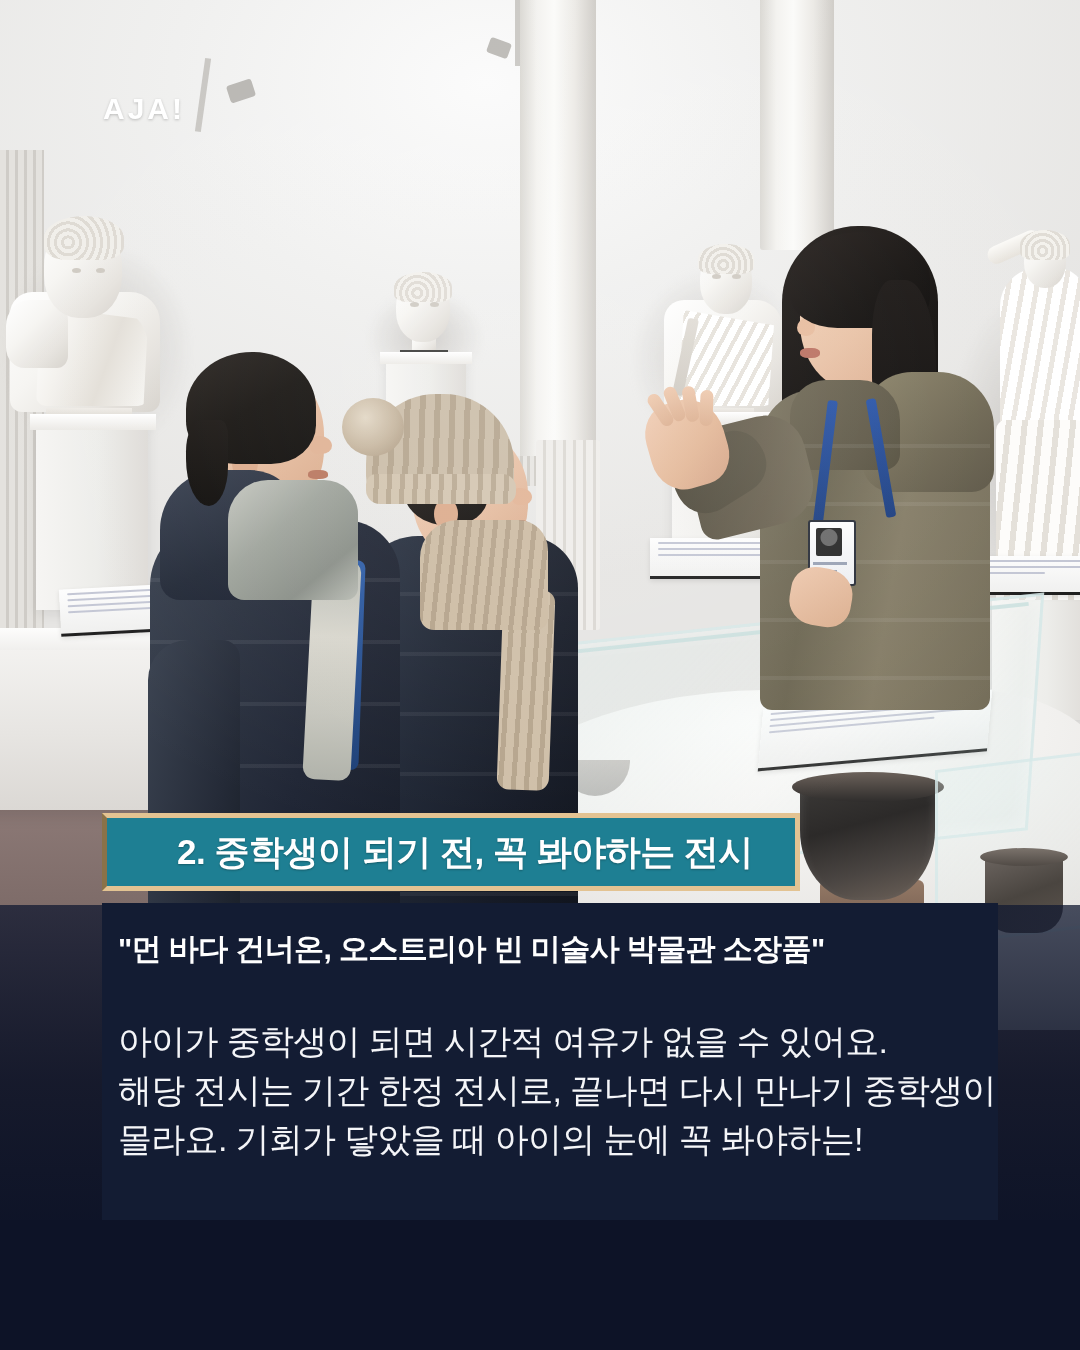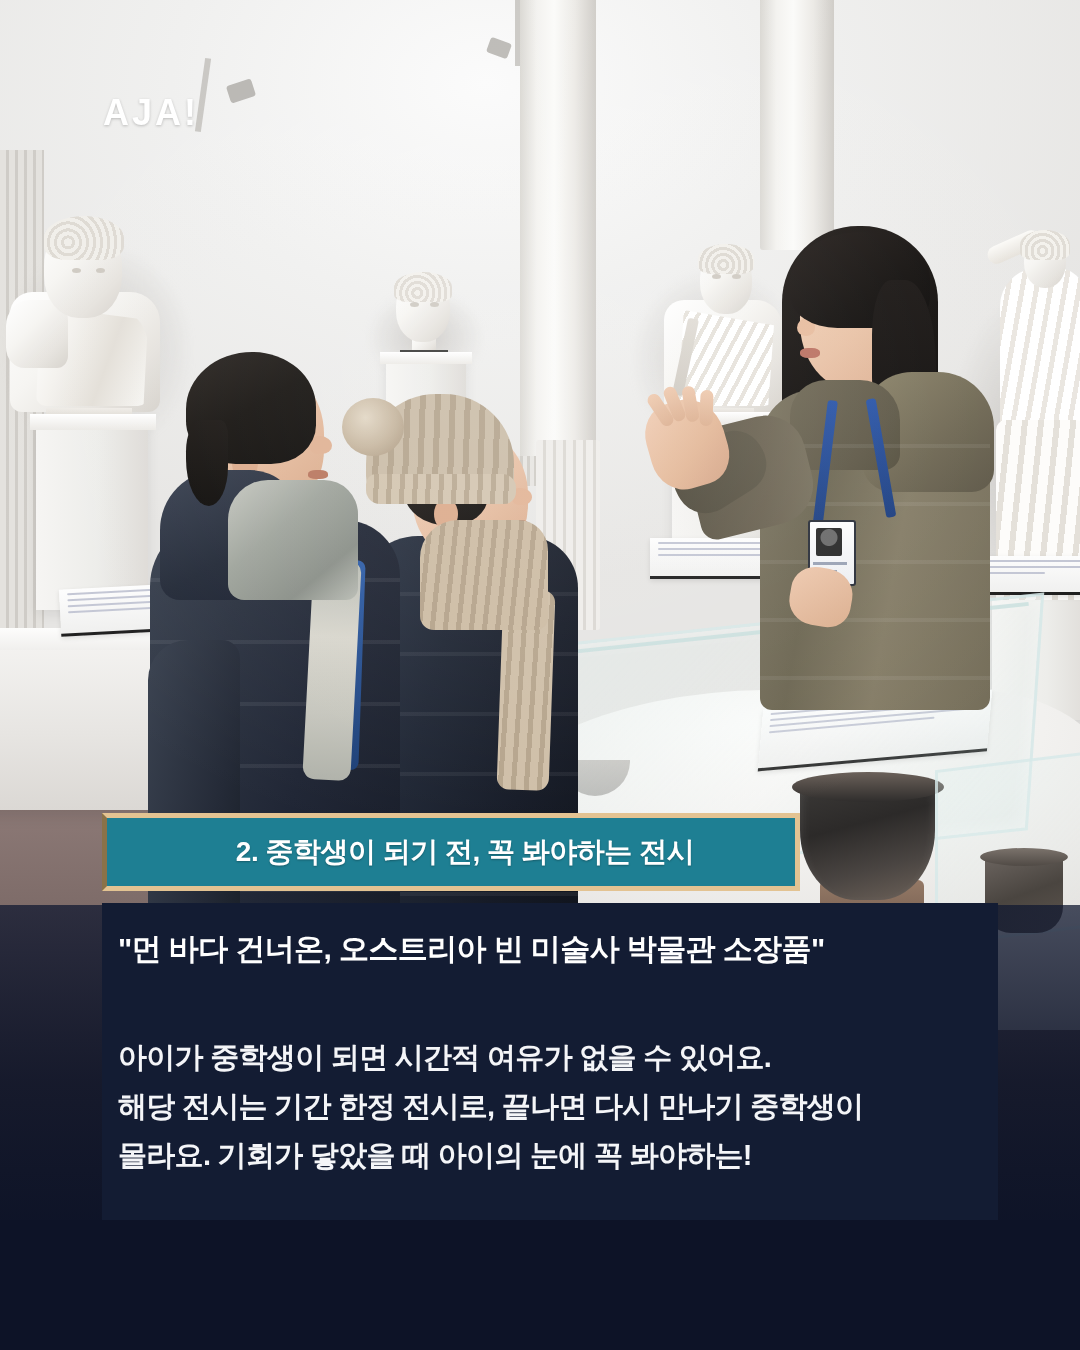--- a/index.html
+++ b/index.html
@@ -386,21 +386,21 @@
     border-top:5px solid #e3c392;
     border-right:5px solid #e3c392;
     border-bottom:5px solid #e3c392;
     border-left:5px solid #8a7248;
     display:flex;
     align-items:center;
     justify-content:center;
   }
   .title-text {
     color:#ffffff;
-    font-size:28px;
+    font-size:35px;
     font-weight:bold;
     letter-spacing:-0.5px;
     white-space:nowrap;
     text-shadow: 0 1px 2px rgba(0,0,0,0.28);
     margin-left: 28px;
   }
 
   
   .text-panel {
     position:absolute;
@@ -411,34 +411,34 @@
   }
   .subtitle {
     position:absolute; left:16px; top:26px;
     color:#ffffff;
     font-size:30px;
     font-weight:bold;
     letter-spacing:-0.6px;
     white-space:nowrap;
   }
   .body-copy {
-    position:absolute; left:16px; top:130px;
+    position:absolute; left:16px; top:114px;
     color:#f4f5f8;
-    font-size:29px;
-    font-weight:bold;
+    font-size:34px;
+    font-weight:normal;
     line-height:49px;
     letter-spacing:-0.7px;
   }
   .body-copy p { margin:0; white-space:nowrap; }
 
   
   .logo {
     position:absolute; left:103px; top:92px;
     color:#ffffff;
-    font-size:36px;
+    font-size:30px;
     font-weight:bold;
     letter-spacing:3px;
     text-shadow: 0 1px 3px rgba(0,0,0,0.22);
   }
 </style>
 </head>
 <body>
 
 <div class="canvas">
 

